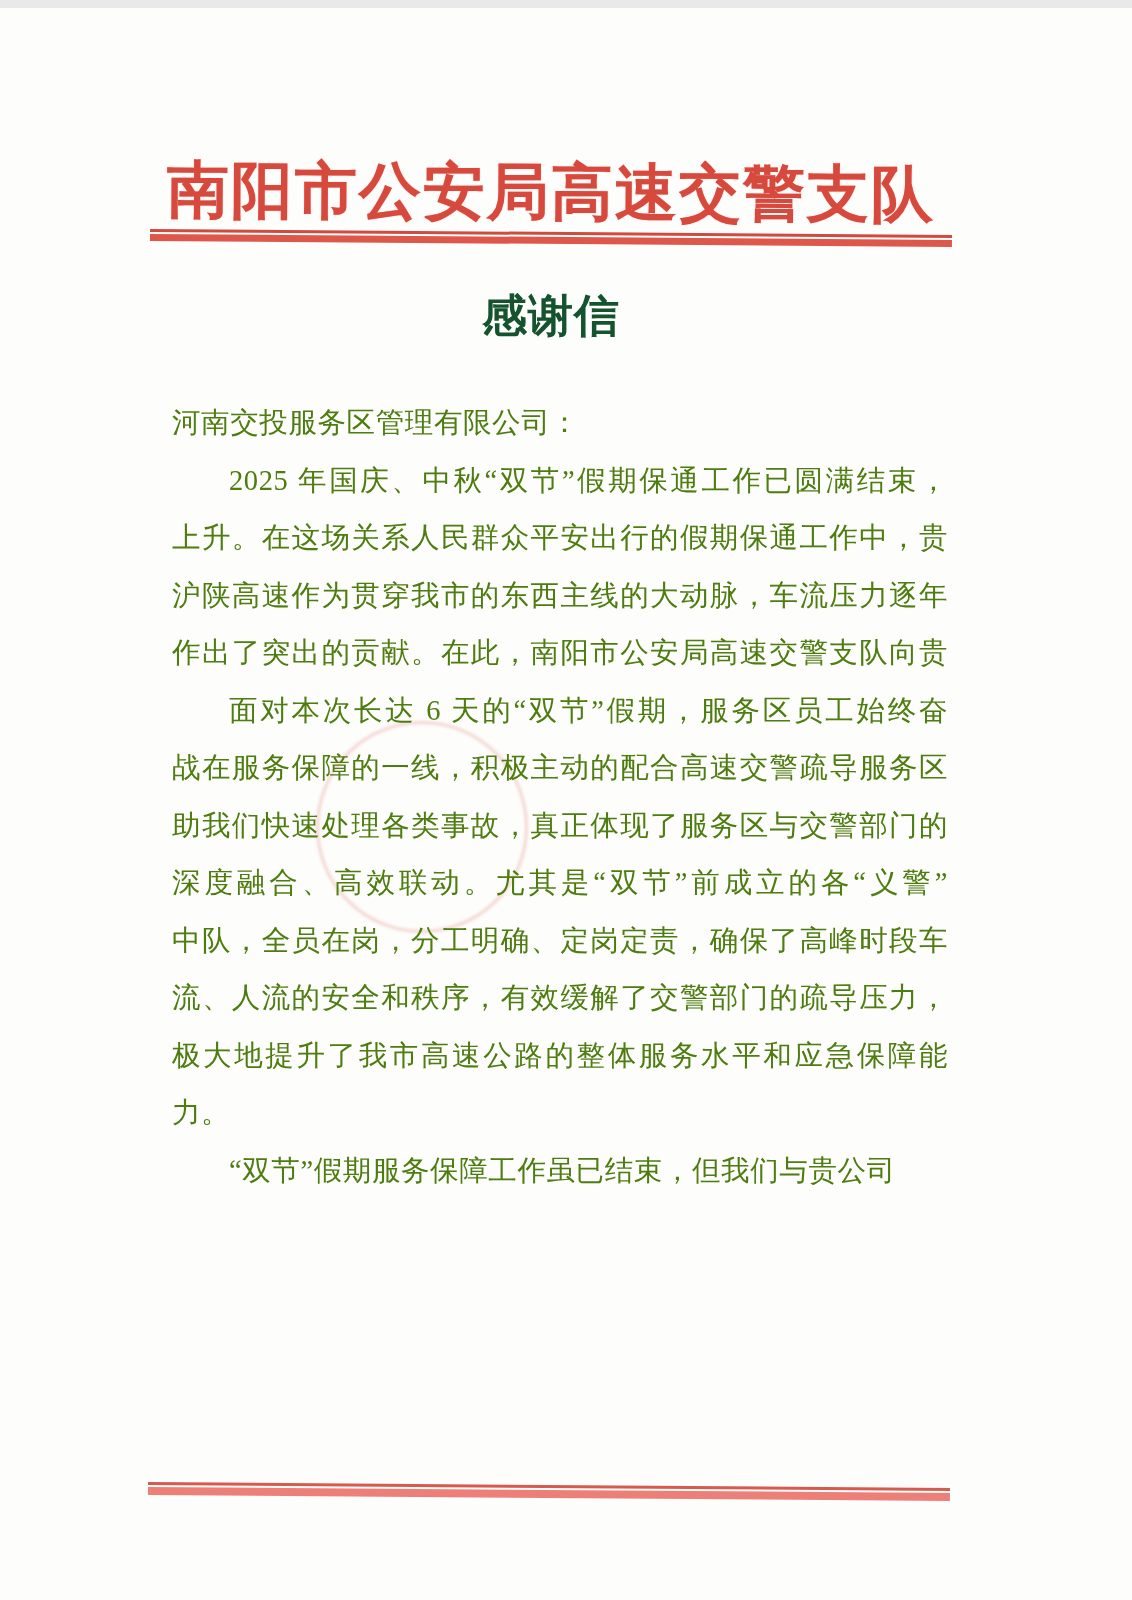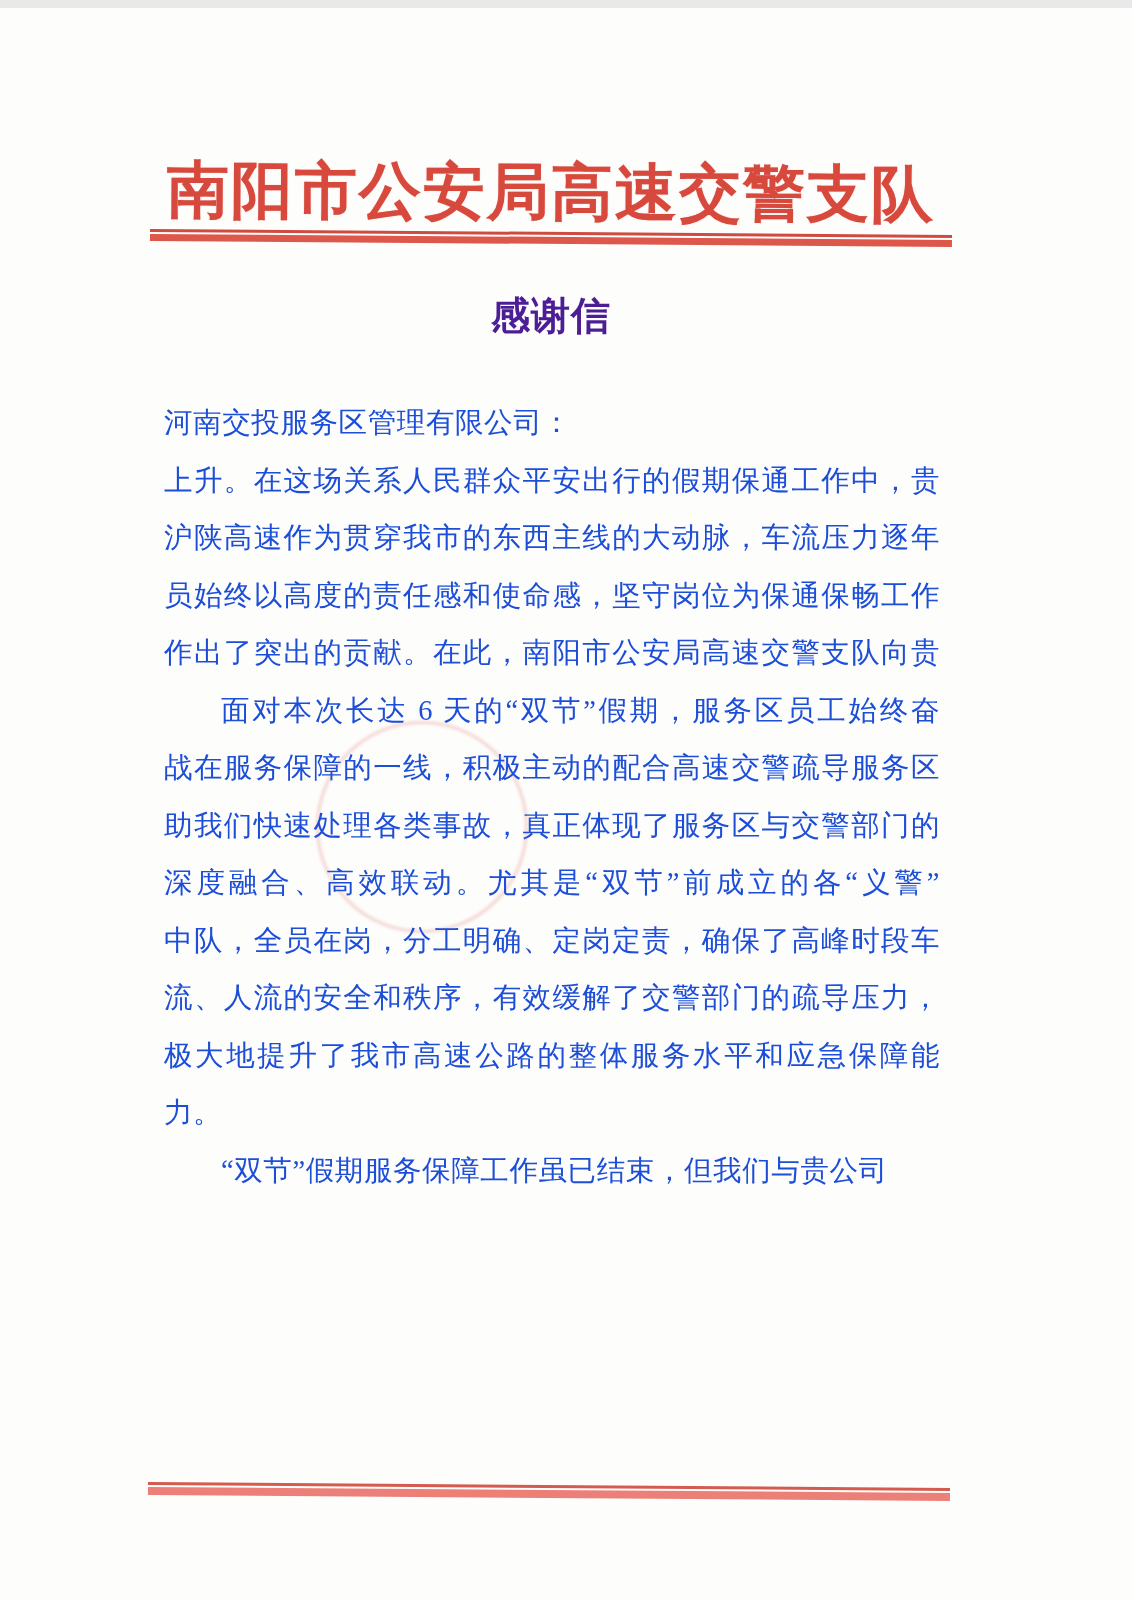--- a/index.html
+++ b/index.html
@@ -22,32 +22,32 @@
   }
   .header-rule{
     position:absolute;left:150px;top:221px;width:802px;
     transform:rotate(0.42deg);transform-origin:left center;
   }
   .header-rule .rule-thin{height:3px;background:#cf4a40;margin-bottom:2px;}
   .header-rule .rule-thick{height:7px;background:#dd574b;}
   .doc-title{
     position:absolute;left:150px;top:284px;width:802px;
     text-align:center;
-    font-size:39px;line-height:48px;font-weight:bold;
-    letter-spacing:1px;color:#4c1d95;
+    font-size:45px;line-height:48px;font-weight:bold;
+    letter-spacing:1px;color:#14532d;
   }
   .stamp-bleed{
     position:absolute;left:316px;top:713px;width:206px;height:206px;
     border:3px solid rgba(222,122,110,0.30);
     border-radius:50%;
     filter:blur(1.5px);
   }
   .body-text{
-    position:absolute;left:164px;top:386px;width:776px;
-    font-size:28.5px;color:#1d4ed8;letter-spacing:0.6px;
+    position:absolute;left:172px;top:386px;width:776px;
+    font-size:28.5px;color:#4d7c0f;letter-spacing:0.6px;
   }
   .bline{
     height:57.5px;line-height:57.5px;
     text-align:left;
   }
   .bline.fill{
     text-align:justify;
     text-align-last:justify;
     text-justify:inter-character;
   }
@@ -70,23 +70,23 @@
     <div class="rule-thin"></div>
     <div class="rule-thick"></div>
   </div>
 
   <div class="doc-title">感谢信</div>
 
   <div class="stamp-bleed"></div>
 
   <div class="body-text">
       <div class="bline">河南交投服务区管理有限公司：</div>
+      <div class="bline fill indent">2025 年国庆、中秋“双节”假期保通工作已圆满结束，</div>
       <div class="bline fill">上升。在这场关系人民群众平安出行的假期保通工作中，贵</div>
       <div class="bline fill">沪陕高速作为贯穿我市的东西主线的大动脉，车流压力逐年</div>
-      <div class="bline fill">员始终以高度的责任感和使命感，坚守岗位为保通保畅工作</div>
       <div class="bline fill">作出了突出的贡献。在此，南阳市公安局高速交警支队向贵</div>
       <div class="bline fill indent">面对本次长达 6 天的“双节”假期，服务区员工始终奋</div>
       <div class="bline fill">战在服务保障的一线，积极主动的配合高速交警疏导服务区</div>
       <div class="bline fill">助我们快速处理各类事故，真正体现了服务区与交警部门的</div>
       <div class="bline fill">深度融合、高效联动。尤其是“双节”前成立的各“义警”</div>
       <div class="bline fill">中队，全员在岗，分工明确、定岗定责，确保了高峰时段车</div>
       <div class="bline fill">流、人流的安全和秩序，有效缓解了交警部门的疏导压力，</div>
       <div class="bline fill">极大地提升了我市高速公路的整体服务水平和应急保障能</div>
       <div class="bline">力。</div>
       <div class="bline indent">“双节”假期服务保障工作虽已结束，但我们与贵公司</div>

